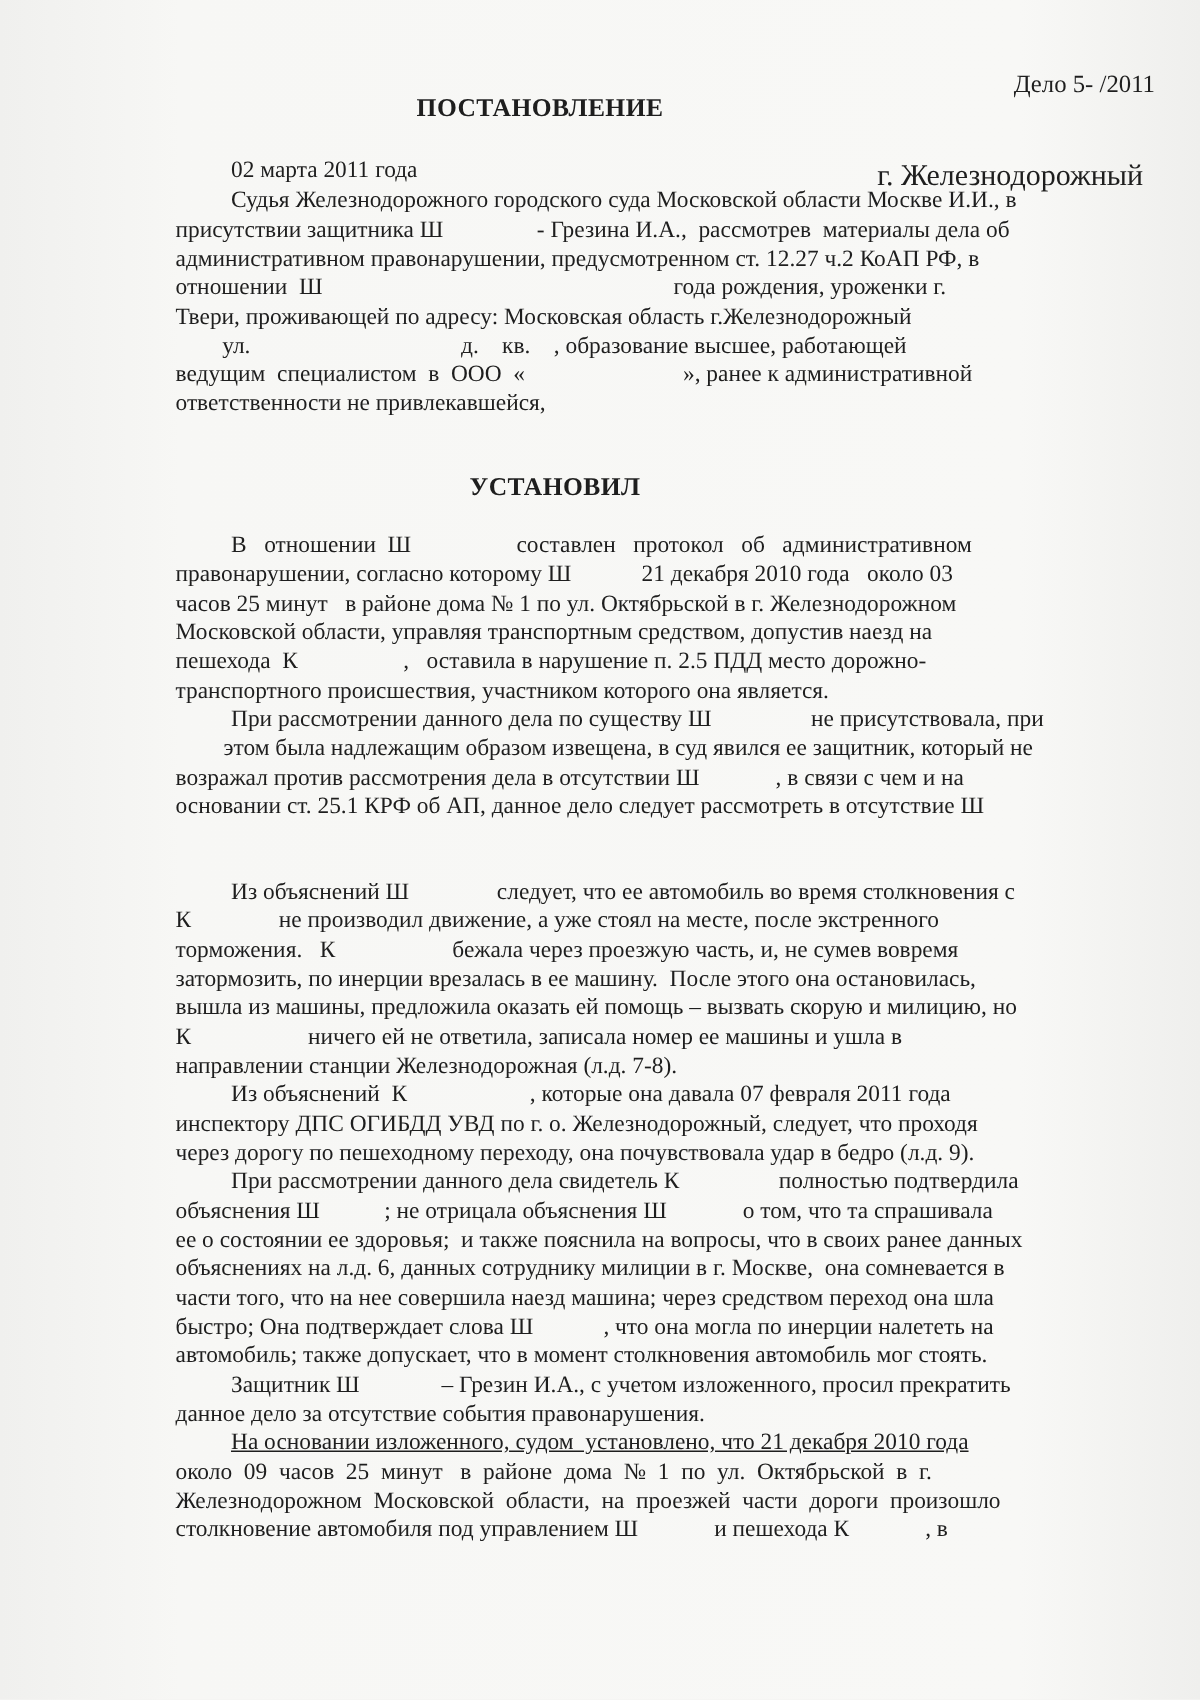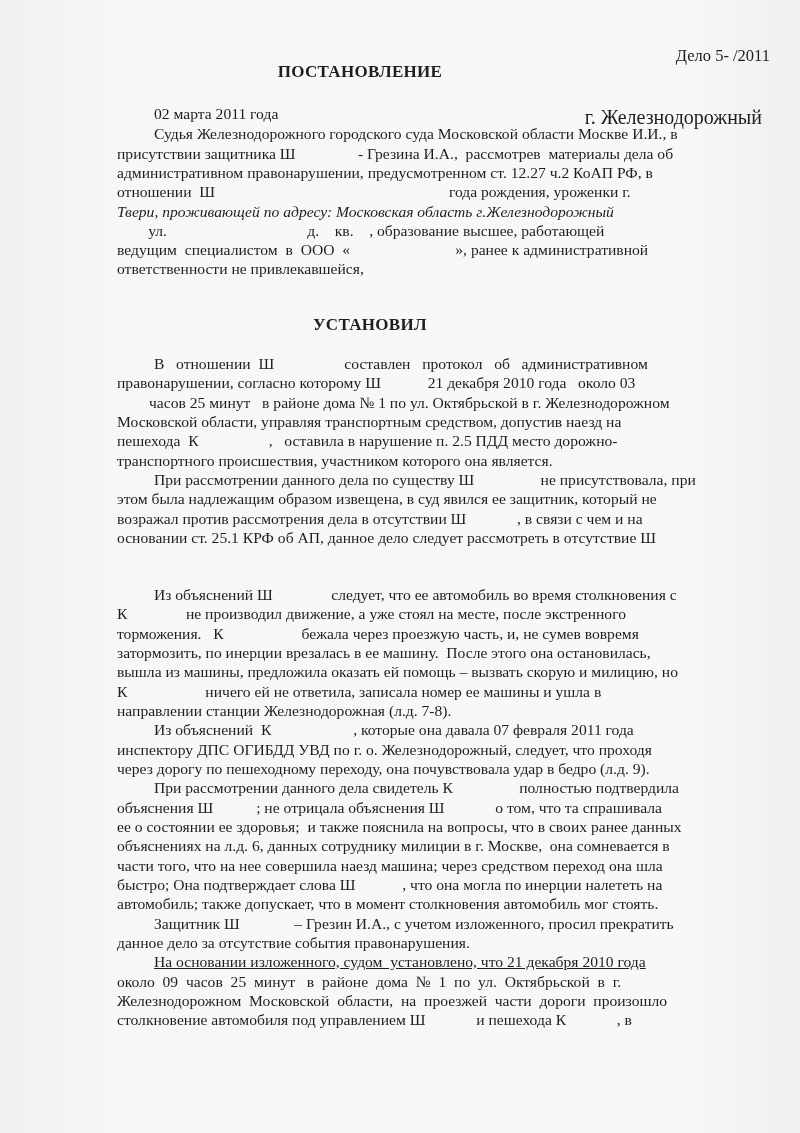--- a/index.html
+++ b/index.html
@@ -34,37 +34,37 @@
   <div class="case-no">Дело 5-    /2011</div>
   <div class="title t1">ПОСТАНОВЛЕНИЕ</div>
   <div class="line" style="top:104px;left:154px;">02 марта 2011 года</div>
   <div class="right-city">г. Железнодорожный</div>
 
   <div id="intro">
       <div class="line ind" style="top: 124px;">Судья Железнодорожного городского суда Московской области Москве И.И., в</div>
       <div class="line" style="top: 144px;">присутствии защитника Ш                - Грезина И.А.,  рассмотрев  материалы дела об</div>
       <div class="line" style="top: 163px;">административном правонарушении, предусмотренном ст. 12.27 ч.2 КоАП РФ, в</div>
       <div class="line" style="top: 182px;">отношении  Ш                                                            года рождения, уроженки г.</div>
-      <div class="line" style="top: 202px; font-style: italic;">Твери, проживающей по адресу: Московская область г.Железнодорожный</div>
+      <div class="line" style="top: 202px;">Твери, проживающей по адресу: Московская область г.Железнодорожный</div>
       <div class="line" style="top: 221px;">        ул.                                    д.    кв.    , образование высшее, работающей</div>
       <div class="line" style="top: 240px;">ведущим  специалистом  в  ООО  «                           », ранее к административной</div>
       <div class="line" style="top: 259px;">ответственности не привлекавшейся,</div>
     </div>
 
   <div class="title t2">УСТАНОВИЛ</div>
 
   <div id="body">
       <div class="line ind" style="top: 354px;">В   отношении  Ш                  составлен   протокол   об   административном</div>
       <div class="line" style="top: 373px;">правонарушении, согласно которому Ш            21 декабря 2010 года   около 03</div>
-      <div class="line" style="top: 393px; margin-left: 32px;">часов 25 минут   в районе дома № 1 по ул. Октябрьской в г. Железнодорожном</div>
+      <div class="line" style="top: 393px;">часов 25 минут   в районе дома № 1 по ул. Октябрьской в г. Железнодорожном</div>
       <div class="line" style="top: 412px;">Московской области, управляя транспортным средством, допустив наезд на</div>
       <div class="line" style="top: 431px;">пешехода  К                  ,   оставила в нарушение п. 2.5 ПДД место дорожно-</div>
       <div class="line" style="top: 451px;">транспортного происшествия, участником которого она является.</div>
       <div class="line ind" style="top: 470px;">При рассмотрении данного дела по существу Ш                 не присутствовала, при</div>
-      <div class="line" style="top: 489px;">этом была надлежащим образом извещена, в суд явился ее защитник, который не</div>
+      <div class="line" style="top: 489px; margin-left: 32px;">этом была надлежащим образом извещена, в суд явился ее защитник, который не</div>
       <div class="line" style="top: 509px;">возражал против рассмотрения дела в отсутствии Ш             , в связи с чем и на</div>
       <div class="line" style="top: 528px;">основании ст. 25.1 КРФ об АП, данное дело следует рассмотреть в отсутствие Ш</div>
       <div class="line ind" style="top: 585px;">Из объяснений Ш               следует, что ее автомобиль во время столкновения с</div>
       <div class="line" style="top: 604px;">К               не производил движение, а уже стоял на месте, после экстренного</div>
       <div class="line" style="top: 624px;">торможения.   К                    бежала через проезжую часть, и, не сумев вовремя</div>
       <div class="line" style="top: 643px;">затормозить, по инерции врезалась в ее машину.  После этого она остановилась,</div>
       <div class="line" style="top: 662px;">вышла из машины, предложила оказать ей помощь – вызвать скорую и милицию, но</div>
       <div class="line" style="top: 682px;">К                    ничего ей не ответила, записала номер ее машины и ушла в</div>
       <div class="line" style="top: 701px;">направлении станции Железнодорожная (л.д. 7-8).</div>
       <div class="line ind" style="top: 720px;">Из объяснений  К                     , которые она давала 07 февраля 2011 года</div>

